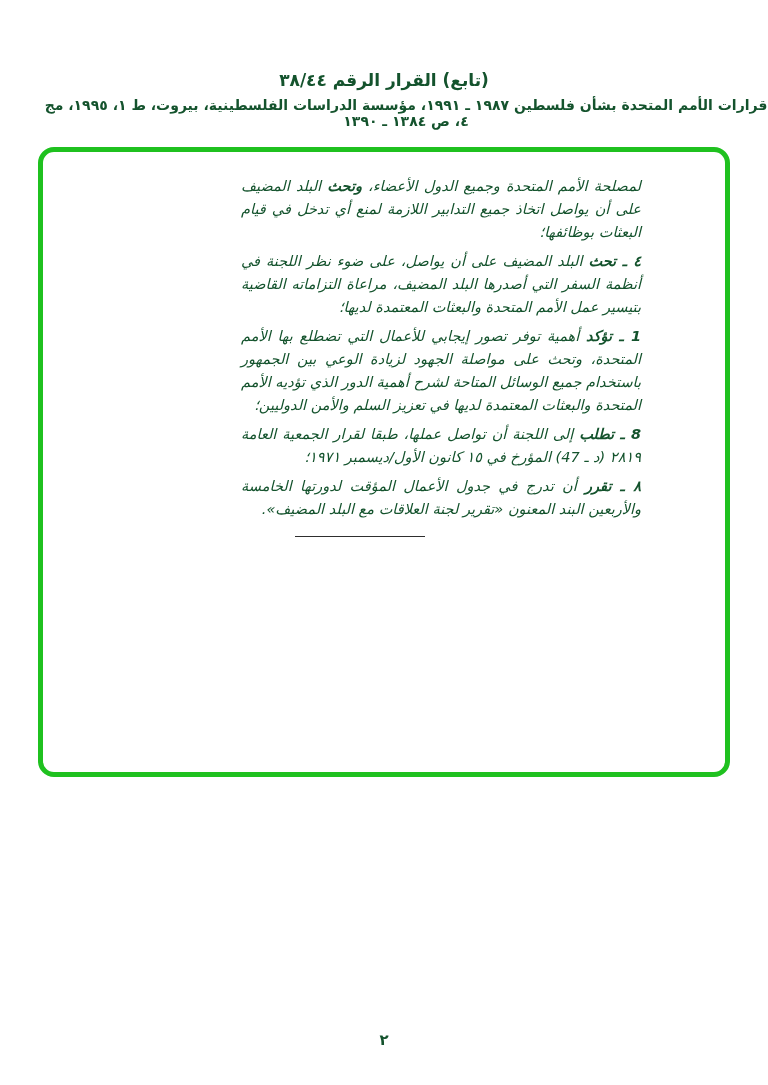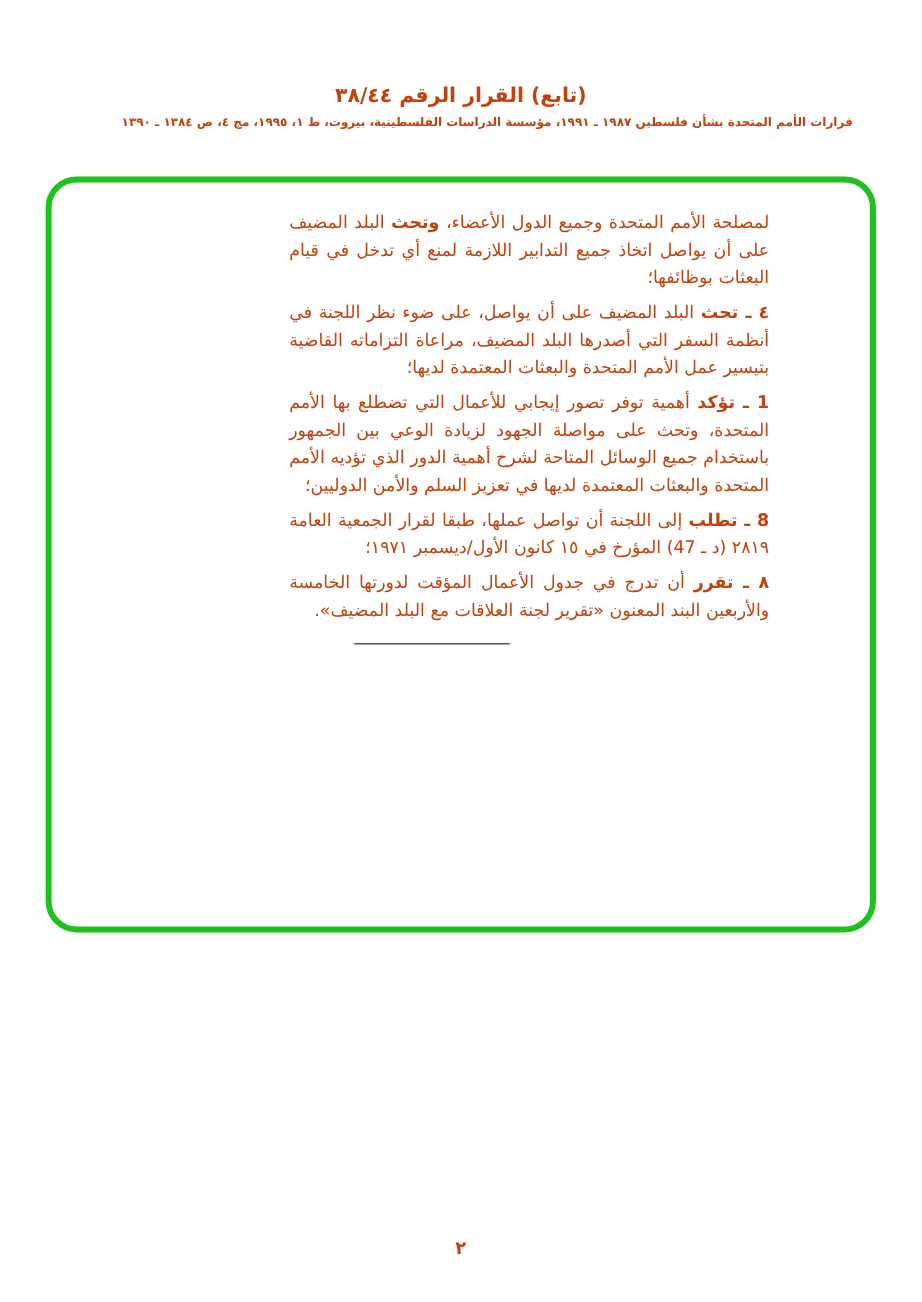--- a/index.html
+++ b/index.html
@@ -14,36 +14,37 @@
   }
   .header { position: absolute; top: 0; left: 0; right: 0; text-align: center; }
   .title {
     margin-top: 70px;
     font-size: 17px;
     font-weight: 700;
     direction: rtl;
   }
   .source {
     margin-top: 7px;
-    font-size: 10px;
+    font-size: 14px;
     font-weight: 700;
     direction: rtl;
     letter-spacing: 0.1px;
     margin-left: 44px;
   }
   .frame {
     position: absolute;
     box-sizing: border-box;
     left: 38px;
     top: 147px;
     width: 692px;
     height: 630px;
     border: 5px solid #1fc11f;
-    border-radius: 26px;
+    border-radius: 16px;
     background: #ffffff;
+    font-style: italic;
   }
   .text-col {
     direction: rtl;
     text-align: justify;
     width: 400px;
     margin: 23px 84px 0 auto;
     font-size: 14.5px;
     line-height: 23px;
   }
   .para { margin: 0 0 6px 0; }
@@ -68,21 +69,21 @@
     left: 0;
     right: 0;
     text-align: center;
     font-size: 15px;
     font-weight: 700;
   }
 </style>
 </head>
 <body>
 
-<div class="page" style="color: #c2410c;">
+<div class="page" style="color: #14532d;">
 
   <div class="header">
     <div class="title">(تابع) القرار الرقم ٣٨/٤٤</div>
     <div class="source">قرارات الأمم المتحدة بشأن فلسطين ١٩٨٧ ـ ١٩٩١، مؤسسة الدراسات الفلسطينية، بيروت، ط ١، ١٩٩٥، مج ٤، ص ١٣٨٤ ـ ١٣٩٠</div>
   </div>
 
   <div class="frame" style="border-color: rgb(31, 193, 31);">
     <div class="text-col">
       <div>
           <p class="para"><span>لمصلحة الأمم المتحدة وجميع الدول الأعضاء، </span><span class="bold">وتحث</span><span> البلد المضيف على أن يواصل اتخاذ جميع التدابير اللازمة لمنع أي تدخل في قيام البعثات بوظائفها؛</span></p>

